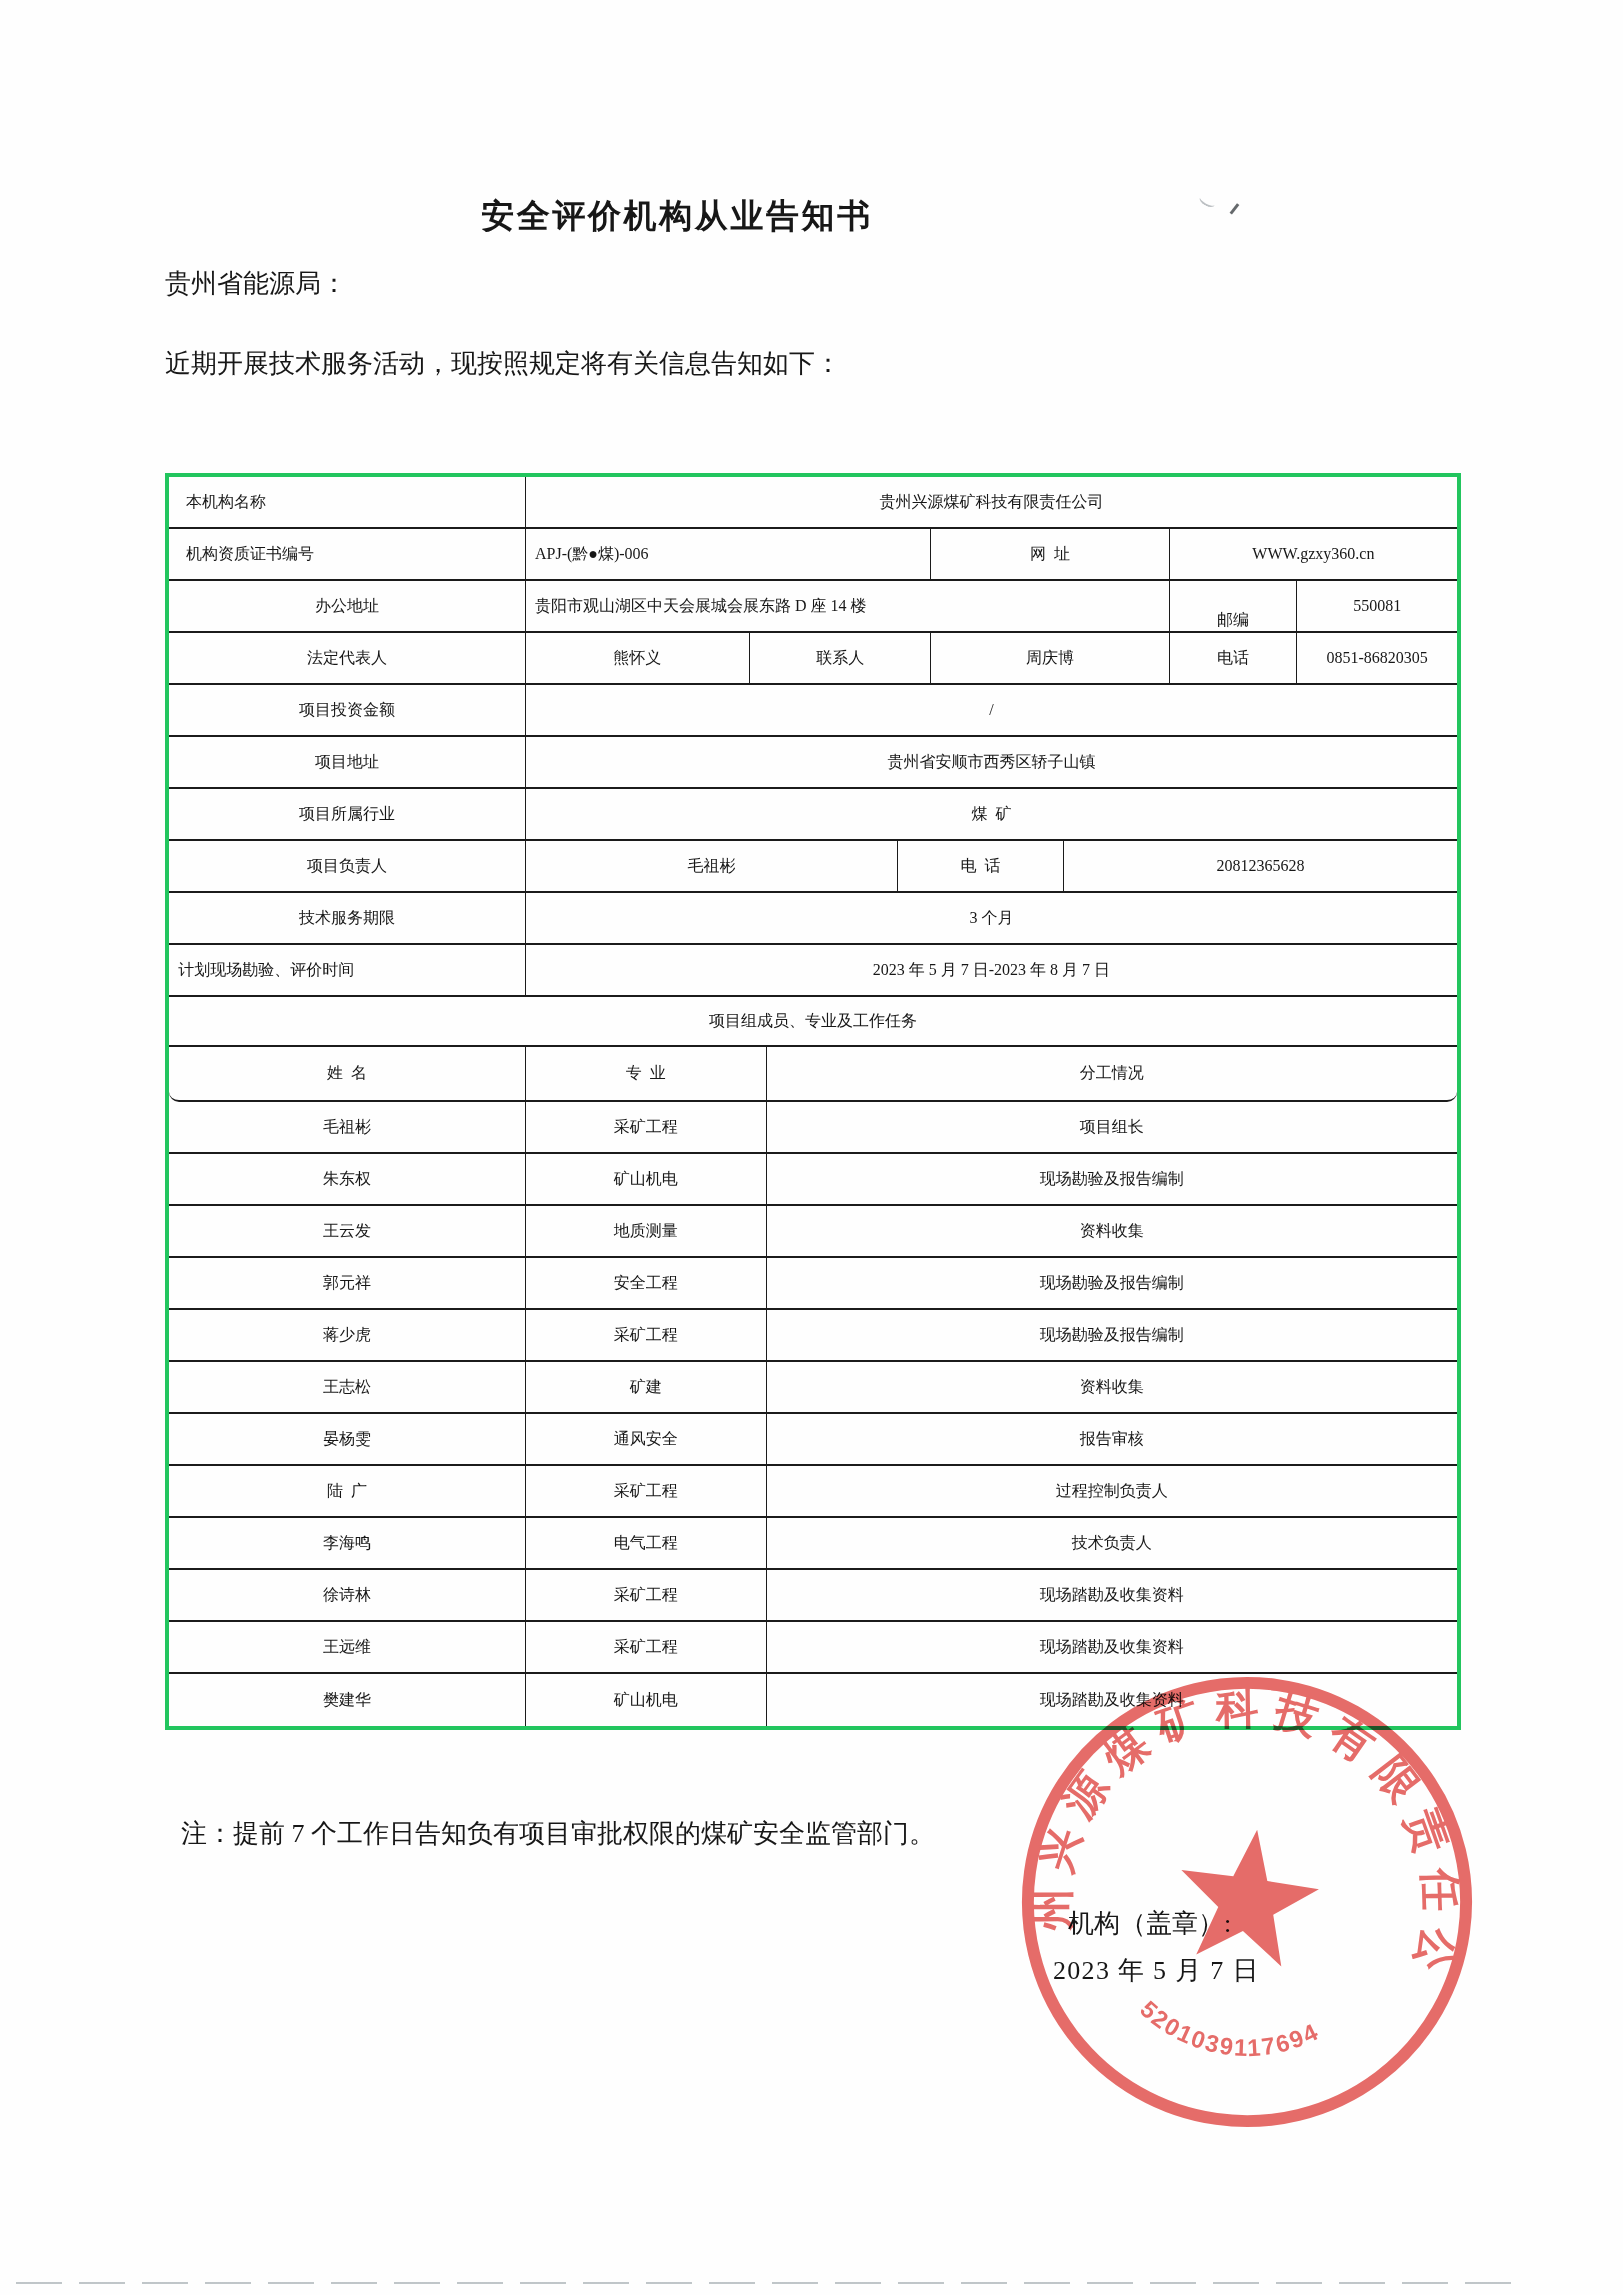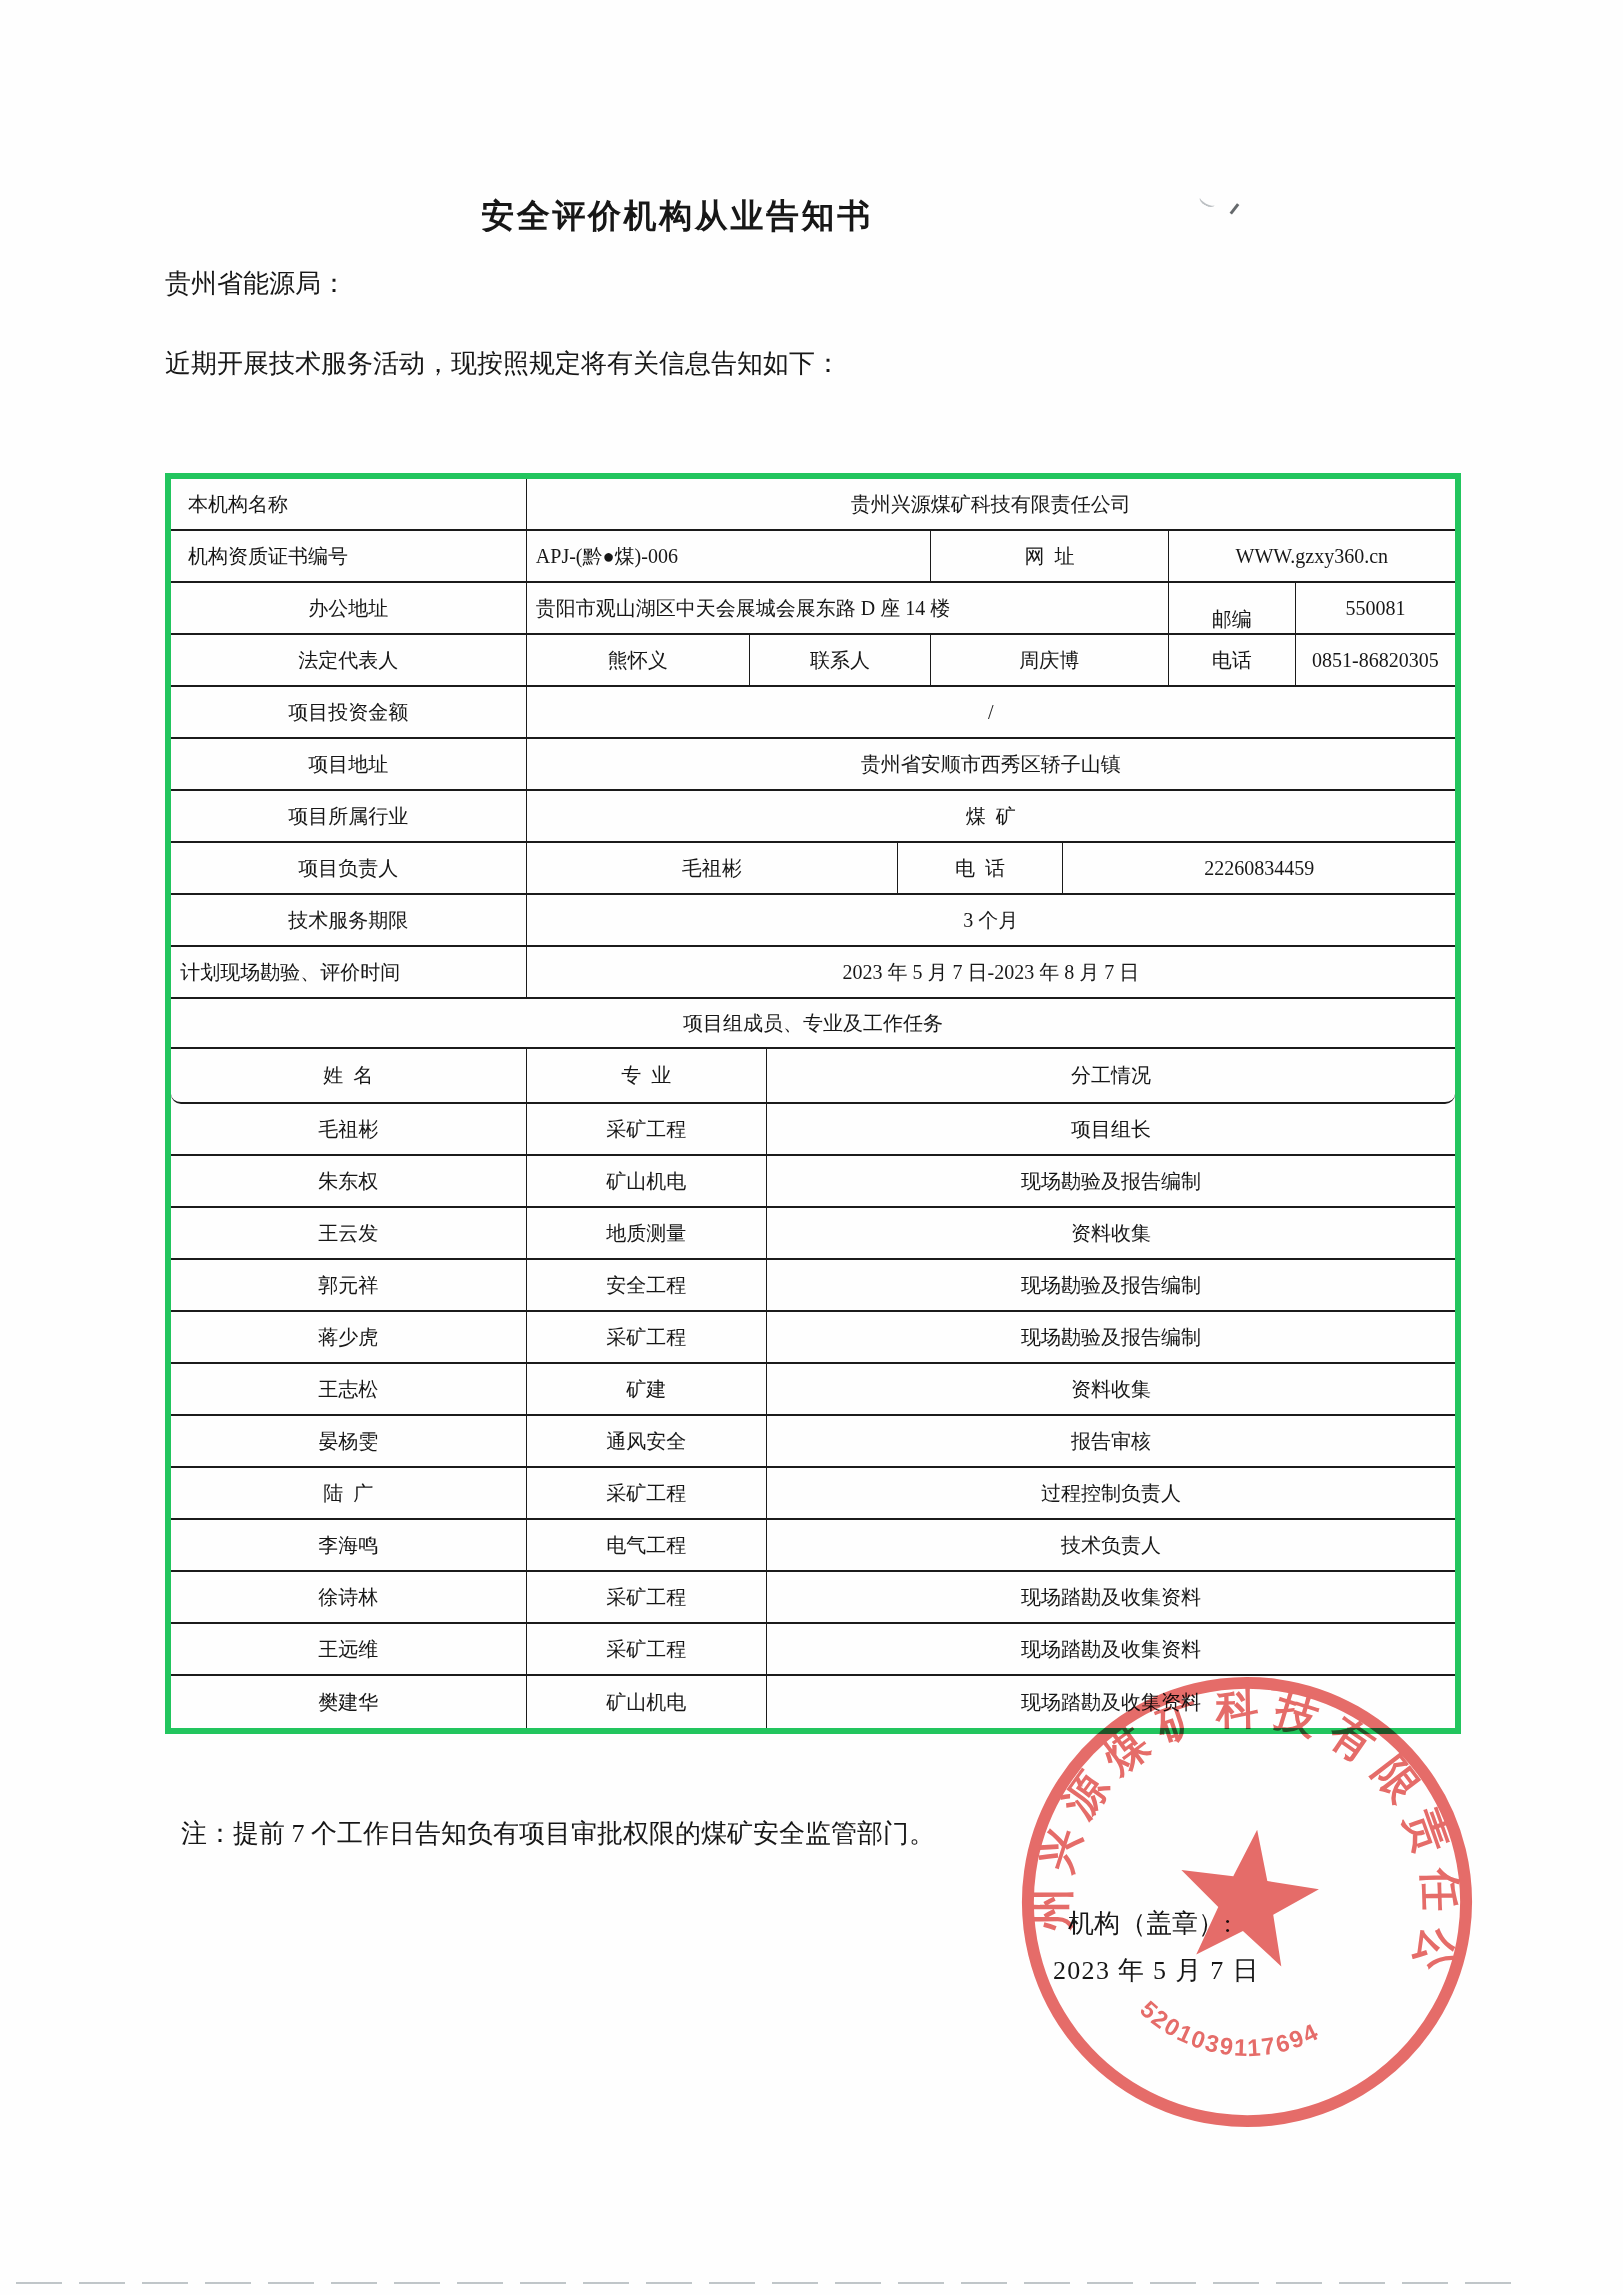--- a/index.html
+++ b/index.html
@@ -25,23 +25,23 @@
   .intro{
     top:330px;left:165px;width:1303px;
     font-size:26px;line-height:68px;
   }
   .intro-line1{text-indent:63px;white-space:nowrap;}
   .intro-line2{white-space:nowrap;}
 
   
   .doc-table{
     top:473px;left:165px;width:1296px;
-    border:6px solid #22c55e;
+    border:4px solid #22c55e;
     box-sizing:border-box;
-    font-size:20px;
+    font-size:16px;
   }
   .r{display:flex;height:52px;border-bottom:2px solid #1b1b1b;box-sizing:border-box;}
   .r.tall{height:50px;}
   .r.colhead{height:55px;border-radius:10px;}
   .members-body .r:last-child{border-bottom:none;}
   .c{
     display:flex;align-items:center;justify-content:center;
     border-right:1.3px solid #1b1b1b;
     box-sizing:border-box;
     overflow:hidden;
@@ -211,21 +211,21 @@
       <div class="c w-label">
           <span>项目负责人</span>
         </div>
       <div class="c w-leader">
           <span>毛祖彬</span>
         </div>
       <div class="c w-tellab">
           <span>电  话</span>
         </div>
       <div class="c w-rest">
-          <span>22260834459</span>
+          <span>20812365628</span>
         </div>
     </div>
 
     <div class="r">
       <div class="c w-label">
           <span>技术服务期限</span>
         </div>
       <div class="c w-rest">
           <span>3 个月</span>
         </div>

